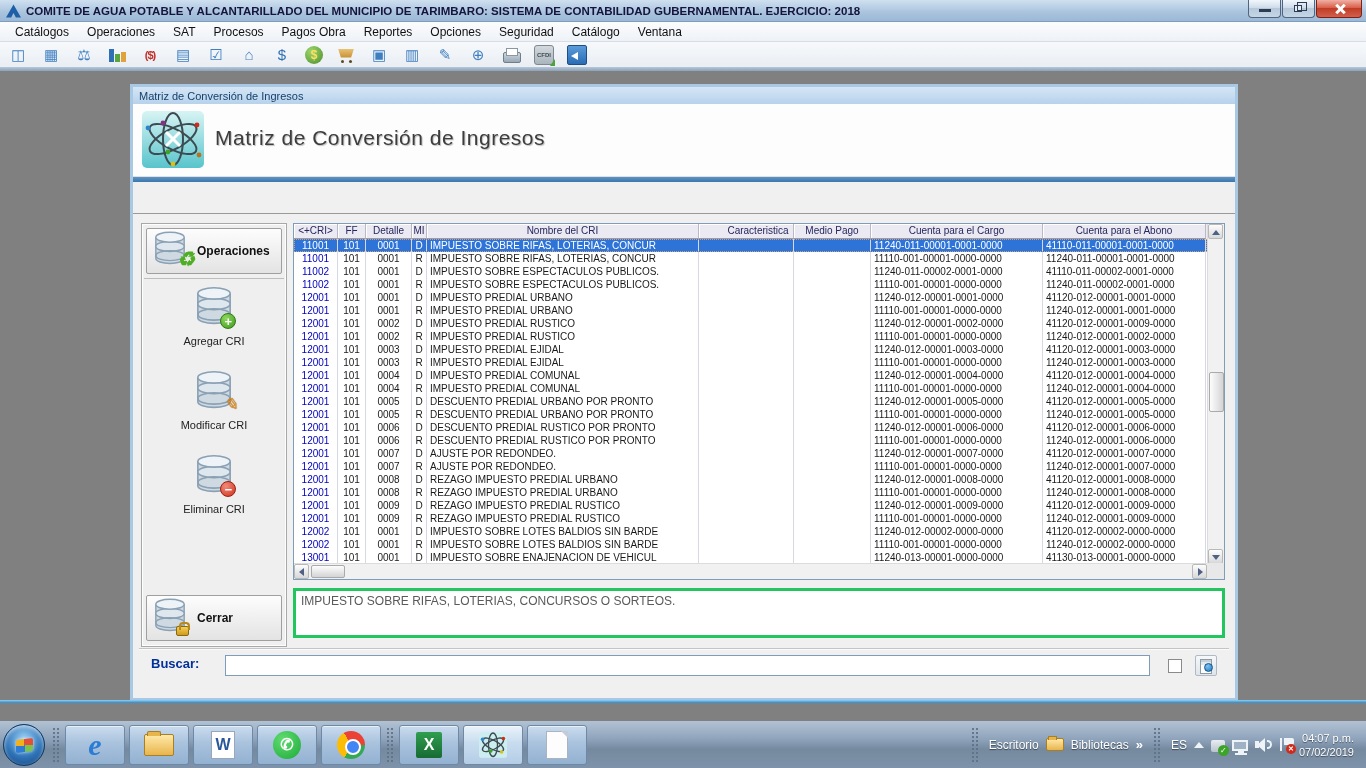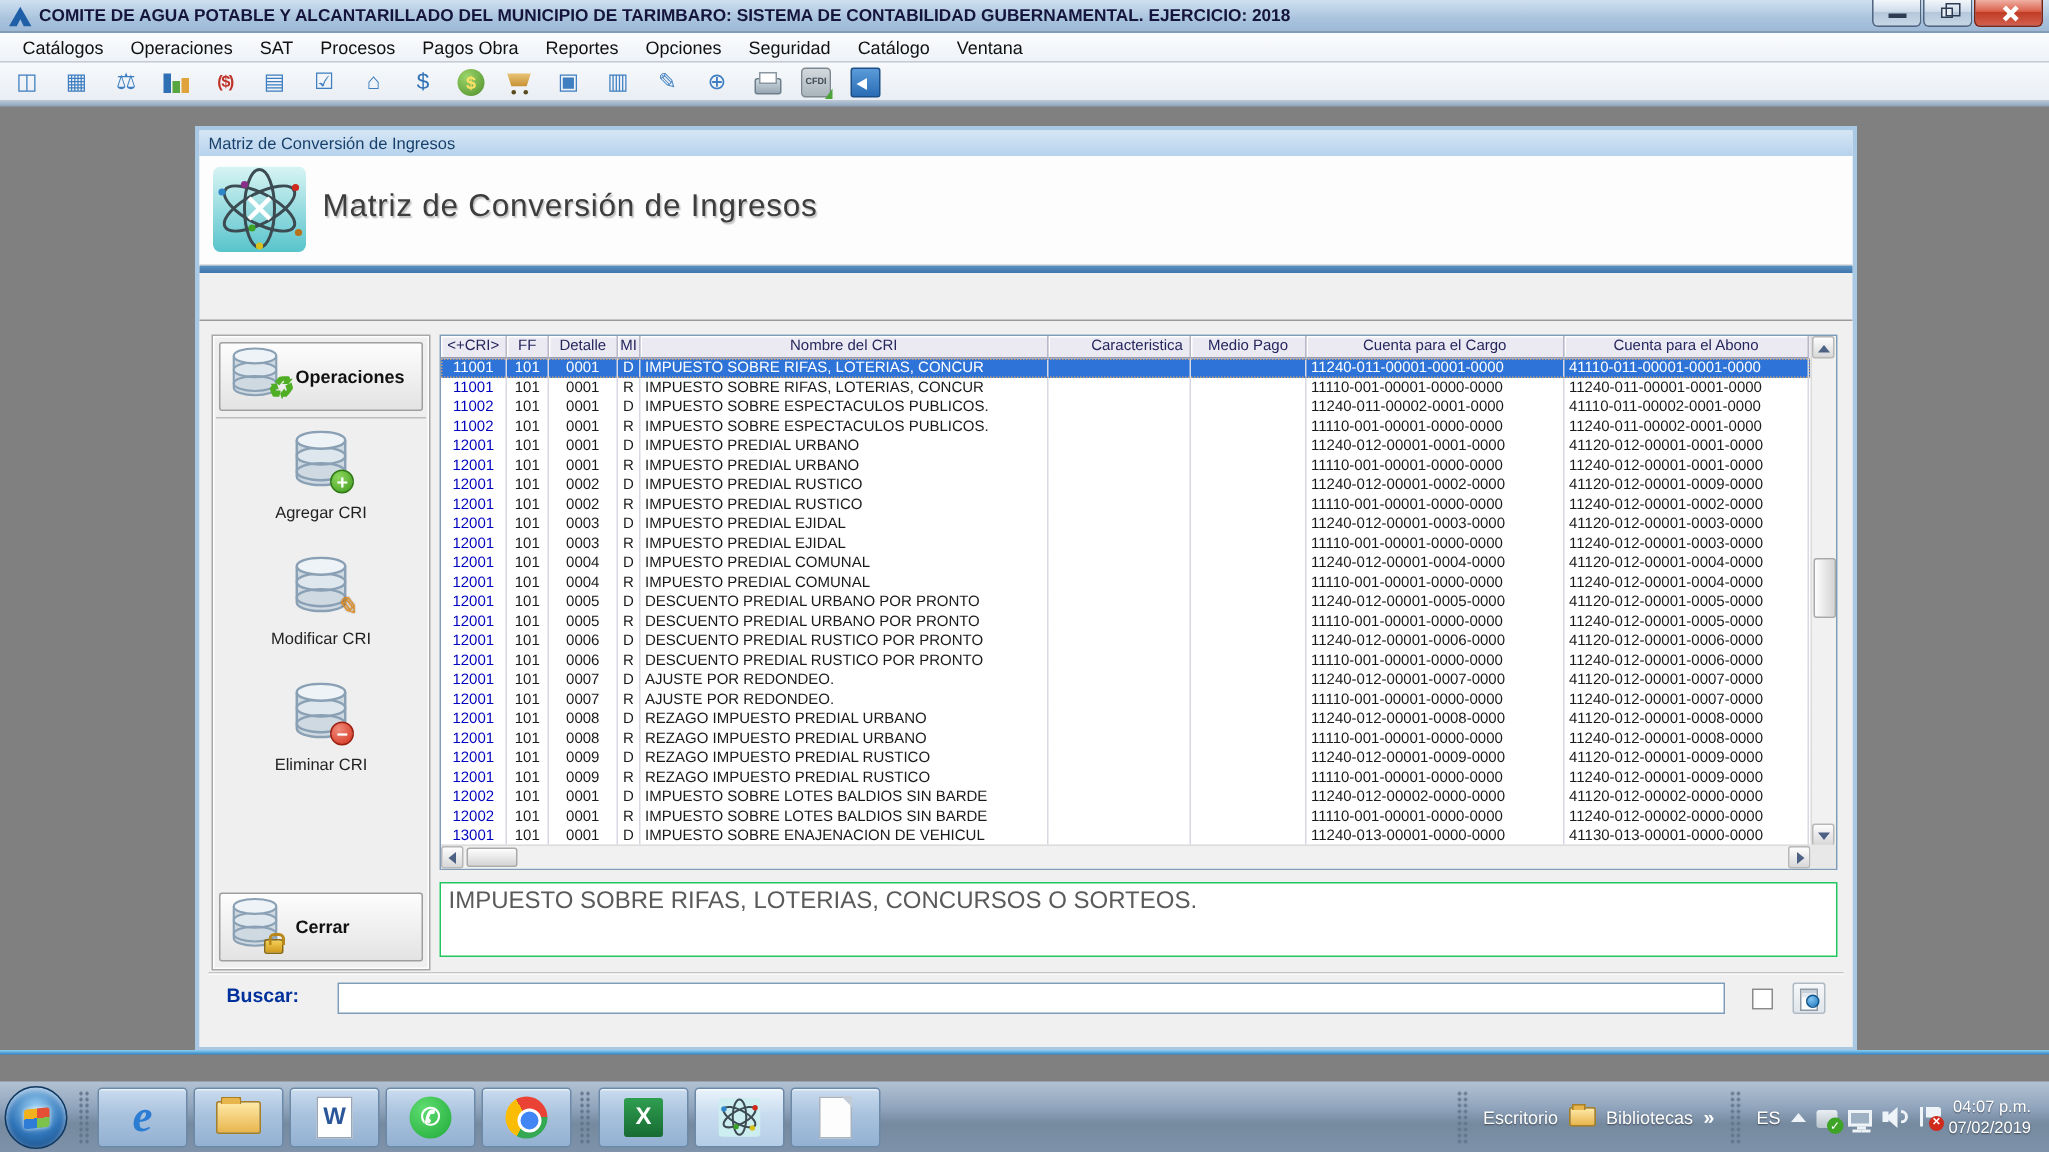--- a/index.html
+++ b/index.html
@@ -127,21 +127,21 @@
   .arr-up { left:3px; top:5px; border-left:4px solid transparent; border-right:4px solid transparent; border-bottom:5px solid #4d6185; }
   .arr-dn { left:3px; top:5px; border-left:4px solid transparent; border-right:4px solid transparent; border-top:5px solid #4d6185; }
   .arr-lf { left:4px; top:3px; border-top:4px solid transparent; border-bottom:4px solid transparent; border-right:5px solid #4d6185; }
   .arr-rt { left:5px; top:3px; border-top:4px solid transparent; border-bottom:4px solid transparent; border-left:5px solid #4d6185; }
   .vthumb { position:absolute; left:1px; top:148px; width:15px; height:40px; background:linear-gradient(90deg,#fdfdfd,#d4d4d4); border:1px solid #aaa; border-radius:2px; }
   .hthumb { position:absolute; top:1px; left:17px; width:34px; height:13px; background:linear-gradient(#fdfdfd,#d4d4d4); border:1px solid #aaa; border-radius:2px; }
   .scorner { position:absolute; right:0; bottom:0; width:17px; height:16px; background:#e8e8e8; }
 
   
   .descbox { position:absolute; left:160px; top:374px; width:932px; height:50px; background:#fff;
-    border:1px solid #22c55e; padding:3px 5px; font-size:16px; color:#5a5a5a; }
+    border:3px solid #22c55e; padding:3px 5px; font-size:12px; color:#5a5a5a; }
 
   
   .searchline { position:absolute; left:6px; right:6px; top:434px; height:2px;
     border-top:1px solid #c4c4c4; border-bottom:1px solid #fbfbfb; }
   .search-label { position:absolute; left:18px; top:442px; font-size:13px; font-weight:bold; color:#00309c; }
   .search-input { position:absolute; left:92px; top:441px; width:925px; height:21px; border:1px solid #7f9db9;
     background:#fff; font-size:12px; padding:0 4px; font-family:"Liberation Sans",sans-serif; }
   .search-check { position:absolute; left:1035px; top:445px; width:14px; height:14px; background:#fff; border:1px solid #8a8a8a; }
   .search-btn { position:absolute; left:1062px; top:441px; width:22px; height:21px; background:linear-gradient(#f6f8fa,#dfe5ea);
     border:1px solid #b0bac4; border-radius:2px; }

